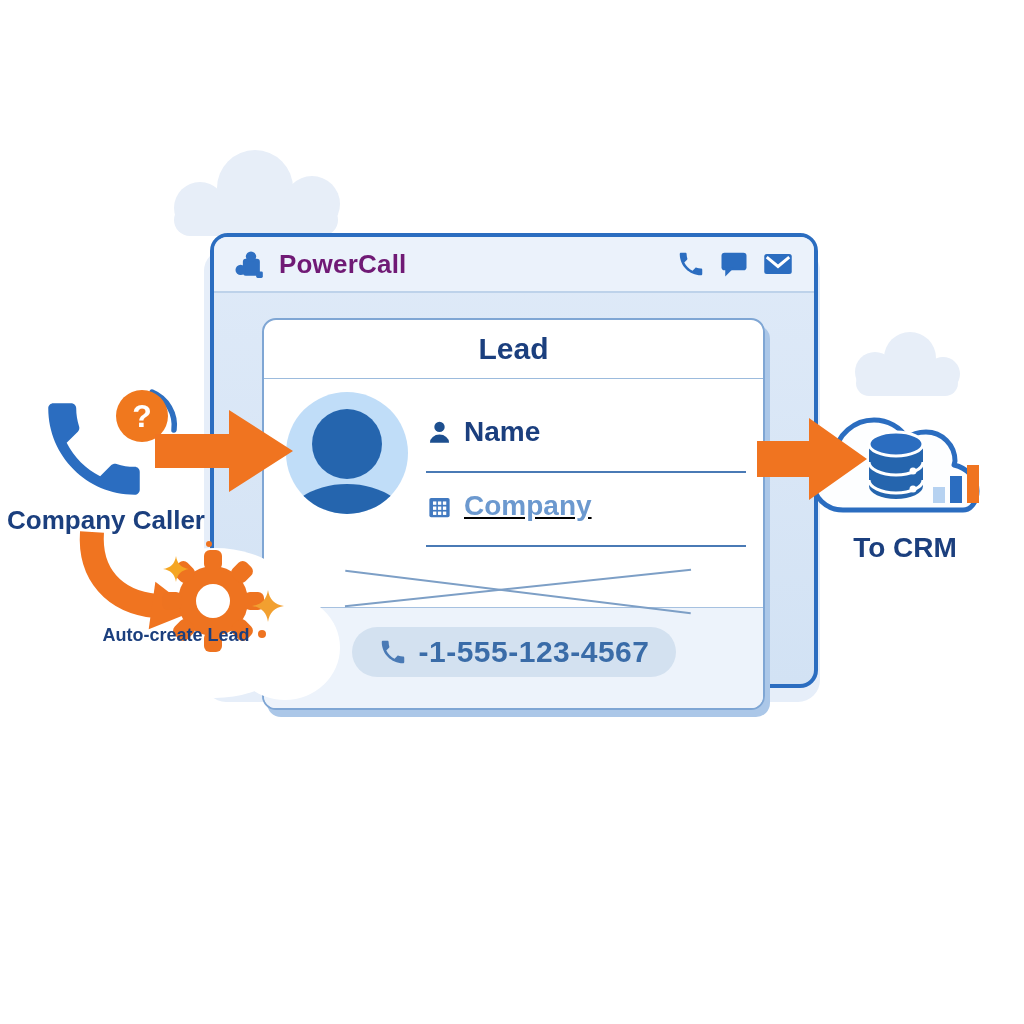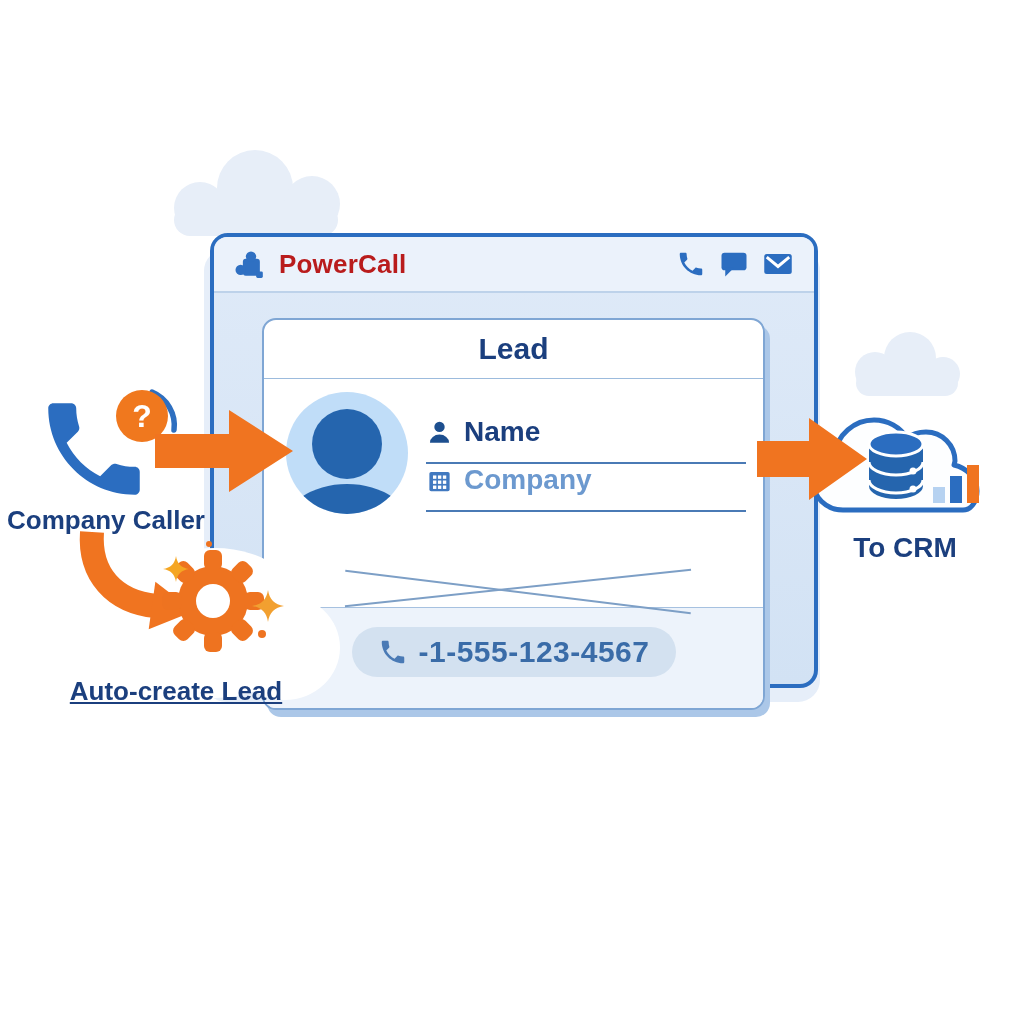--- a/index.html
+++ b/index.html
@@ -11,54 +11,54 @@
   
   .bg-cloud{position:absolute;z-index:0;}
   
   .win-shadow{position:absolute;left:204px;top:249px;width:616px;height:453px;
     background:#E6EEF9;border-radius:22px;z-index:1;}
   .window{position:absolute;left:210px;top:233px;width:608px;height:455px;
     background:linear-gradient(#dfeaf8,#d2e2f4);
     border:4px solid #2B6DC0;border-radius:18px;z-index:2;box-sizing:border-box;}
   .win-header{height:56px;background:#EBF2FB;border-radius:13px 13px 0 0;
     border-bottom:2px solid #BDD2EA;display:flex;align-items:center;padding:0 20px;box-sizing:border-box;}
-  .win-title{font-size:26px;font-weight:700;color:#b91c1c;margin-left:11px;letter-spacing:.2px;}
+  .win-title{font-size:26px;font-weight:700;color:#701a75;margin-left:11px;letter-spacing:.2px;}
   .win-spacer{flex:1;}
   .hdr-icons{display:flex;align-items:center;gap:13px;}
   .hdr-icons svg{display:block;}
   
   .card{position:absolute;left:48px;top:81px;width:503px;height:392px;background:#ffffff;
     border:2px solid #7FA6D4;border-radius:14px;box-shadow:5px 7px 0 #ABC7E8;box-sizing:border-box;}
   .card-title{height:58px;line-height:58px;text-align:center;font-size:30px;font-weight:700;
     color:#1B3F7E;border-bottom:1px solid #9CBBDD;}
   .avatar{position:absolute;left:22px;top:72px;width:122px;height:122px;border-radius:50%;
     background:#C0DDF8;overflow:hidden;}
   .avatar .head{position:absolute;left:26px;top:17px;width:70px;height:70px;border-radius:50%;background:#2565AE;}
   .avatar .shoulders{position:absolute;left:-4px;top:92px;width:130px;height:90px;border-radius:50%;background:#2565AE;}
   .fields{position:absolute;left:162px;top:96px;width:320px;}
-  .field-row{display:flex;align-items:center;gap:11px;border-bottom:2px solid #4A7AB5;padding-bottom:14px;}
-  .field-row + .field-row{}
+  .field-row{display:flex;align-items:center;gap:11px;border-bottom:2px solid #4A7AB5;padding-bottom:23px;}
+  .field-row + .field-row{margin-top:17px;text-decoration:underline;}
   .field-label{font-size:28px;font-weight:700;}
   .label-name{color:#1B3F7E;}
   .label-company{color:#6C99CF;}
   .phone-section{position:absolute;left:0;right:0;bottom:0;height:100px;background:#EDF3FB;
     border-top:1px solid #A6C1E0;border-radius:0 0 12px 12px;display:flex;justify-content:center;}
   .phone-pill{margin-top:19px;height:50px;display:inline-flex;align-items:center;gap:11px;
     background:#D3E1F0;border-radius:26px;padding:0 26px;}
   .phone-number{font-size:30px;font-weight:700;color:#3A6CA8;letter-spacing:.5px;white-space:nowrap;}
   .strike{position:absolute;width:348px;height:2px;background:#7D9FC6;left:80px;}
   .strike-a{top:271px;transform:rotate(7deg);}
   .strike-b{top:267px;transform:rotate(-6deg);}
   
   .q-badge{position:absolute;left:116px;top:390px;width:52px;height:52px;border-radius:50%;
     background:#F0781E;color:#fff;font-size:32px;font-weight:700;display:flex;align-items:center;
     justify-content:center;z-index:4;}
   .flow-label{position:absolute;font-weight:700;color:#1B3F7E;text-align:center;z-index:6;}
   .lbl-unknown{left:0;top:505px;width:212px;font-size:26px;}
-  .lbl-autocreate{left:56px;top:676px;width:240px;font-size:26px;text-decoration:underline;}
+  .lbl-autocreate{left:56px;top:625px;width:240px;font-size:18px;}
   .lbl-tocrm{left:825px;top:532px;width:160px;font-size:28px;z-index:6;}
   .white-blob{position:absolute;background:#ffffff;border-radius:50%;z-index:4;}
   .speck{position:absolute;background:#EE7320;border-radius:50%;z-index:6;}
   svg{overflow:visible;}
 </style>
 </head>
 <body>
 
 <svg class="bg-cloud" style="left:140px;top:146px;" width="250" height="92" viewBox="0 0 250 92">
   <g fill="#E7EEF8">

